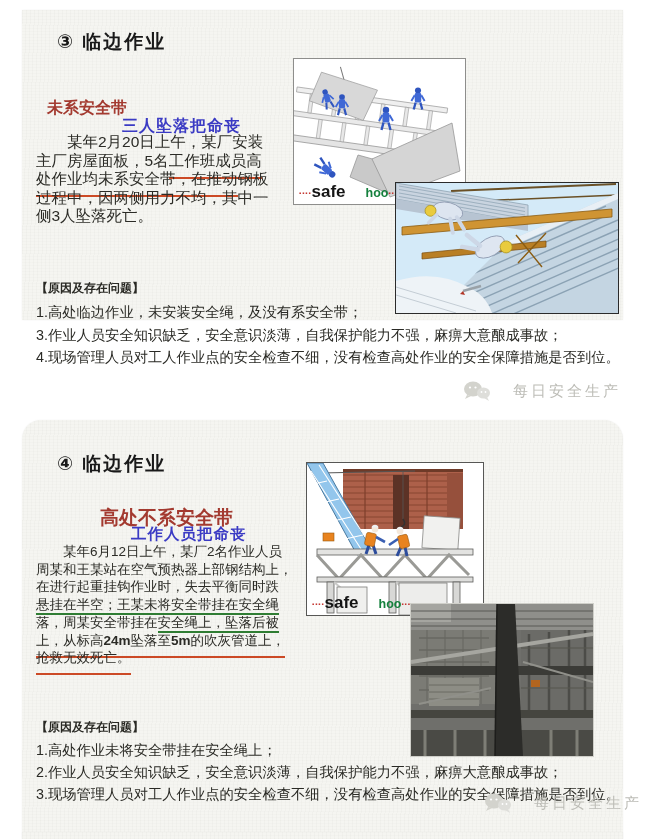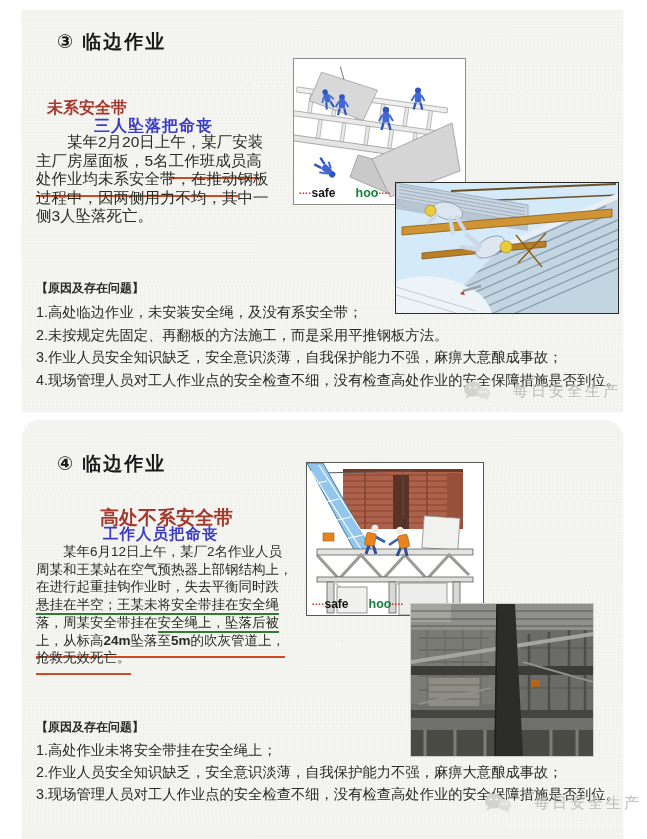--- a/index.html
+++ b/index.html
@@ -4,30 +4,30 @@
 <style>
   html,body{margin:0;padding:0;background:#ffffff;}
   body{font-family:"Liberation Sans","DejaVu Sans",sans-serif;}
   .page{position:relative;width:647px;height:839px;background:#ffffff;overflow:hidden;}
   .card{position:absolute;left:22px;width:601px;
         background:#f5f5f1;
         background-image:
           repeating-linear-gradient(92deg, rgba(120,120,110,0.035) 0 1px, rgba(255,255,255,0) 1px 4px),
           repeating-linear-gradient(0deg, rgba(120,120,110,0.025) 0 1px, rgba(255,255,255,0) 1px 3px);
         box-shadow:0 0 2px rgba(0,0,0,0.05);}
-  #card1{top:10px;height:402px;}
+  #card1{top:10px;height:310px;}
   #card2{top:420px;height:524px;border-radius:19px;}
   #card3{top:832px;height:7px;}
 
   .sec-title{position:absolute;font-size:19px;font-weight:bold;color:#191919;letter-spacing:2px;white-space:nowrap;}
   #card1 .sec-title{left:35px;top:19px;}
   #card2 .sec-title{left:35px;top:31px;}
 
   .head-red{position:absolute;font-weight:bold;color:#a33a30;white-space:nowrap;}
-  .head-blue{position:absolute;font-weight:bold;color:#3b3bc4;white-space:nowrap;letter-spacing:1px;}
+  .head-blue{position:absolute;font-weight:bold;color:#3b3bc4;white-space:nowrap;letter-spacing:1px;margin-left:28px;}
   #card1 .head-red{left:25px;top:88px;font-size:16px;}
   #card1 .head-blue{left:72px;top:106px;font-size:16px;}
   #card2 .head-red{left:78px;top:85px;font-size:19px;}
   #card2 .head-blue{left:81px;top:104px;font-size:15.5px;}
 
   .body-text{position:absolute;color:#2b2b26;}
   #card1 .body-text{left:14px;top:123px;width:250px;font-size:15.5px;line-height:18.6px;}
   #card2 .body-text{left:14px;top:123px;width:266px;font-size:13.5px;line-height:17.7px;}
   .body-text .line{white-space:nowrap;}
   .u-red{border-bottom:2px solid #cc4a26;padding-bottom:8px;}
@@ -44,21 +44,21 @@
 
   .img-frame{position:absolute;overflow:hidden;}
   #img1{left:271px;top:48px;width:171px;height:145px;border:1px solid #8e8e8c;background:#fff;}
   #img2{left:373px;top:172px;width:222px;height:130px;border:1px solid #2b2b2b;background:#d4eaf8;}
   #img3{left:284px;top:42px;width:176px;height:152px;border:1px solid #575755;background:#fff;}
   #img4{left:388px;top:183px;width:182px;height:152px;border:1px solid #cfcfc9;background:#6f6f6b;}
   .img-frame svg{display:block;}
 
   .safehoo{position:absolute;left:5px;bottom:5px;white-space:nowrap;line-height:12px;}
   .sh-dots{color:#c2302a;font-size:6px;letter-spacing:1px;vertical-align:2px;}
-  .sh-safe{color:#141414;font-weight:bold;font-size:12px;}
+  .sh-safe{color:#141414;font-weight:bold;font-size:17px;}
   .sh-hoo{color:#15803d;font-weight:bold;font-size:12.5px;padding-left:20px;}
 
   .wm{position:absolute;display:flex;align-items:center;gap:21px;}
   #card1 .wm{left:440px;top:370px;}
   #card2 .wm{left:461px;top:372px;}
   .wm-text{color:#bdbdb7;font-size:15px;letter-spacing:3px;white-space:nowrap;}
 </style>
 </head>
 <body>
 
@@ -175,21 +175,20 @@
         <g transform="translate(76,106)">
           <path d="M-9,2 L9,-3" stroke="#9aa2a8" stroke-width="2.5"></path>
           <path d="M-9,2 l-3,3 l5,1 z" fill="#b23527"></path>
         </g>
       </svg>
     </div>
 
     <div class="causes-title">【原因及存在问题】</div>
     <div class="causes">
         <div class="line">1.高处临边作业，未安装安全绳，及没有系安全带；</div>
-        <div class="line">2.未按规定先固定、再翻板的方法施工，而是采用平推钢板方法。</div>
         <div class="line">3.作业人员安全知识缺乏，安全意识淡薄，自我保护能力不强，麻痹大意酿成事故；</div>
         <div class="line">4.现场管理人员对工人作业点的安全检查不细，没有检查高处作业的安全保障措施是否到位。</div>
       </div>
 
     <div class="wm">
       <svg width="30" height="22" viewBox="0 0 30 22">
         <ellipse cx="11" cy="9" rx="9" ry="7.5" fill="#d3d3cd"></ellipse>
         <path d="M5,15 L3,19 L9,16 Z" fill="#d3d3cd"></path>
         <ellipse cx="21.5" cy="13" rx="6.5" ry="5.5" fill="#dededa"></ellipse>
         <path d="M25,17 L27,21 L22,18 Z" fill="#dededa"></path>

